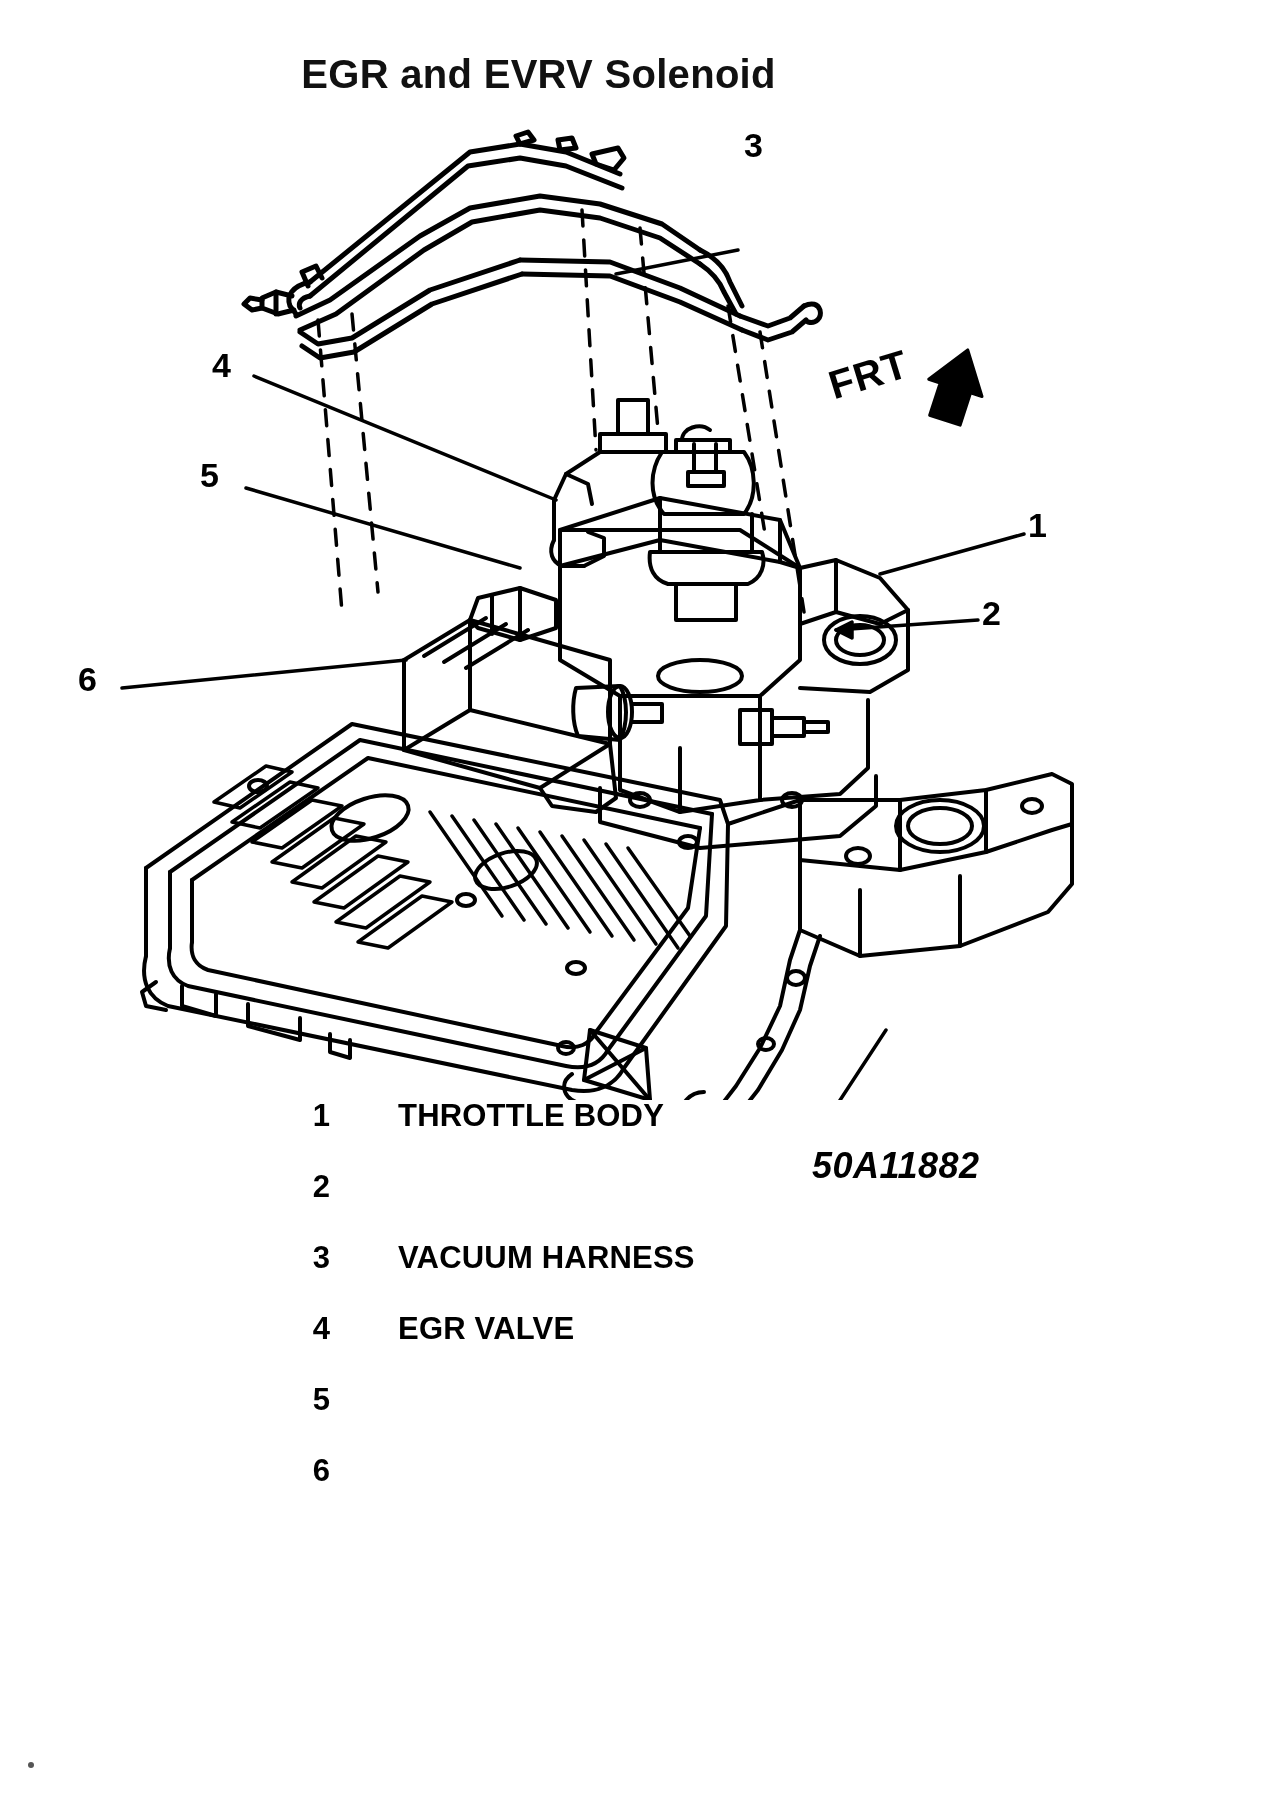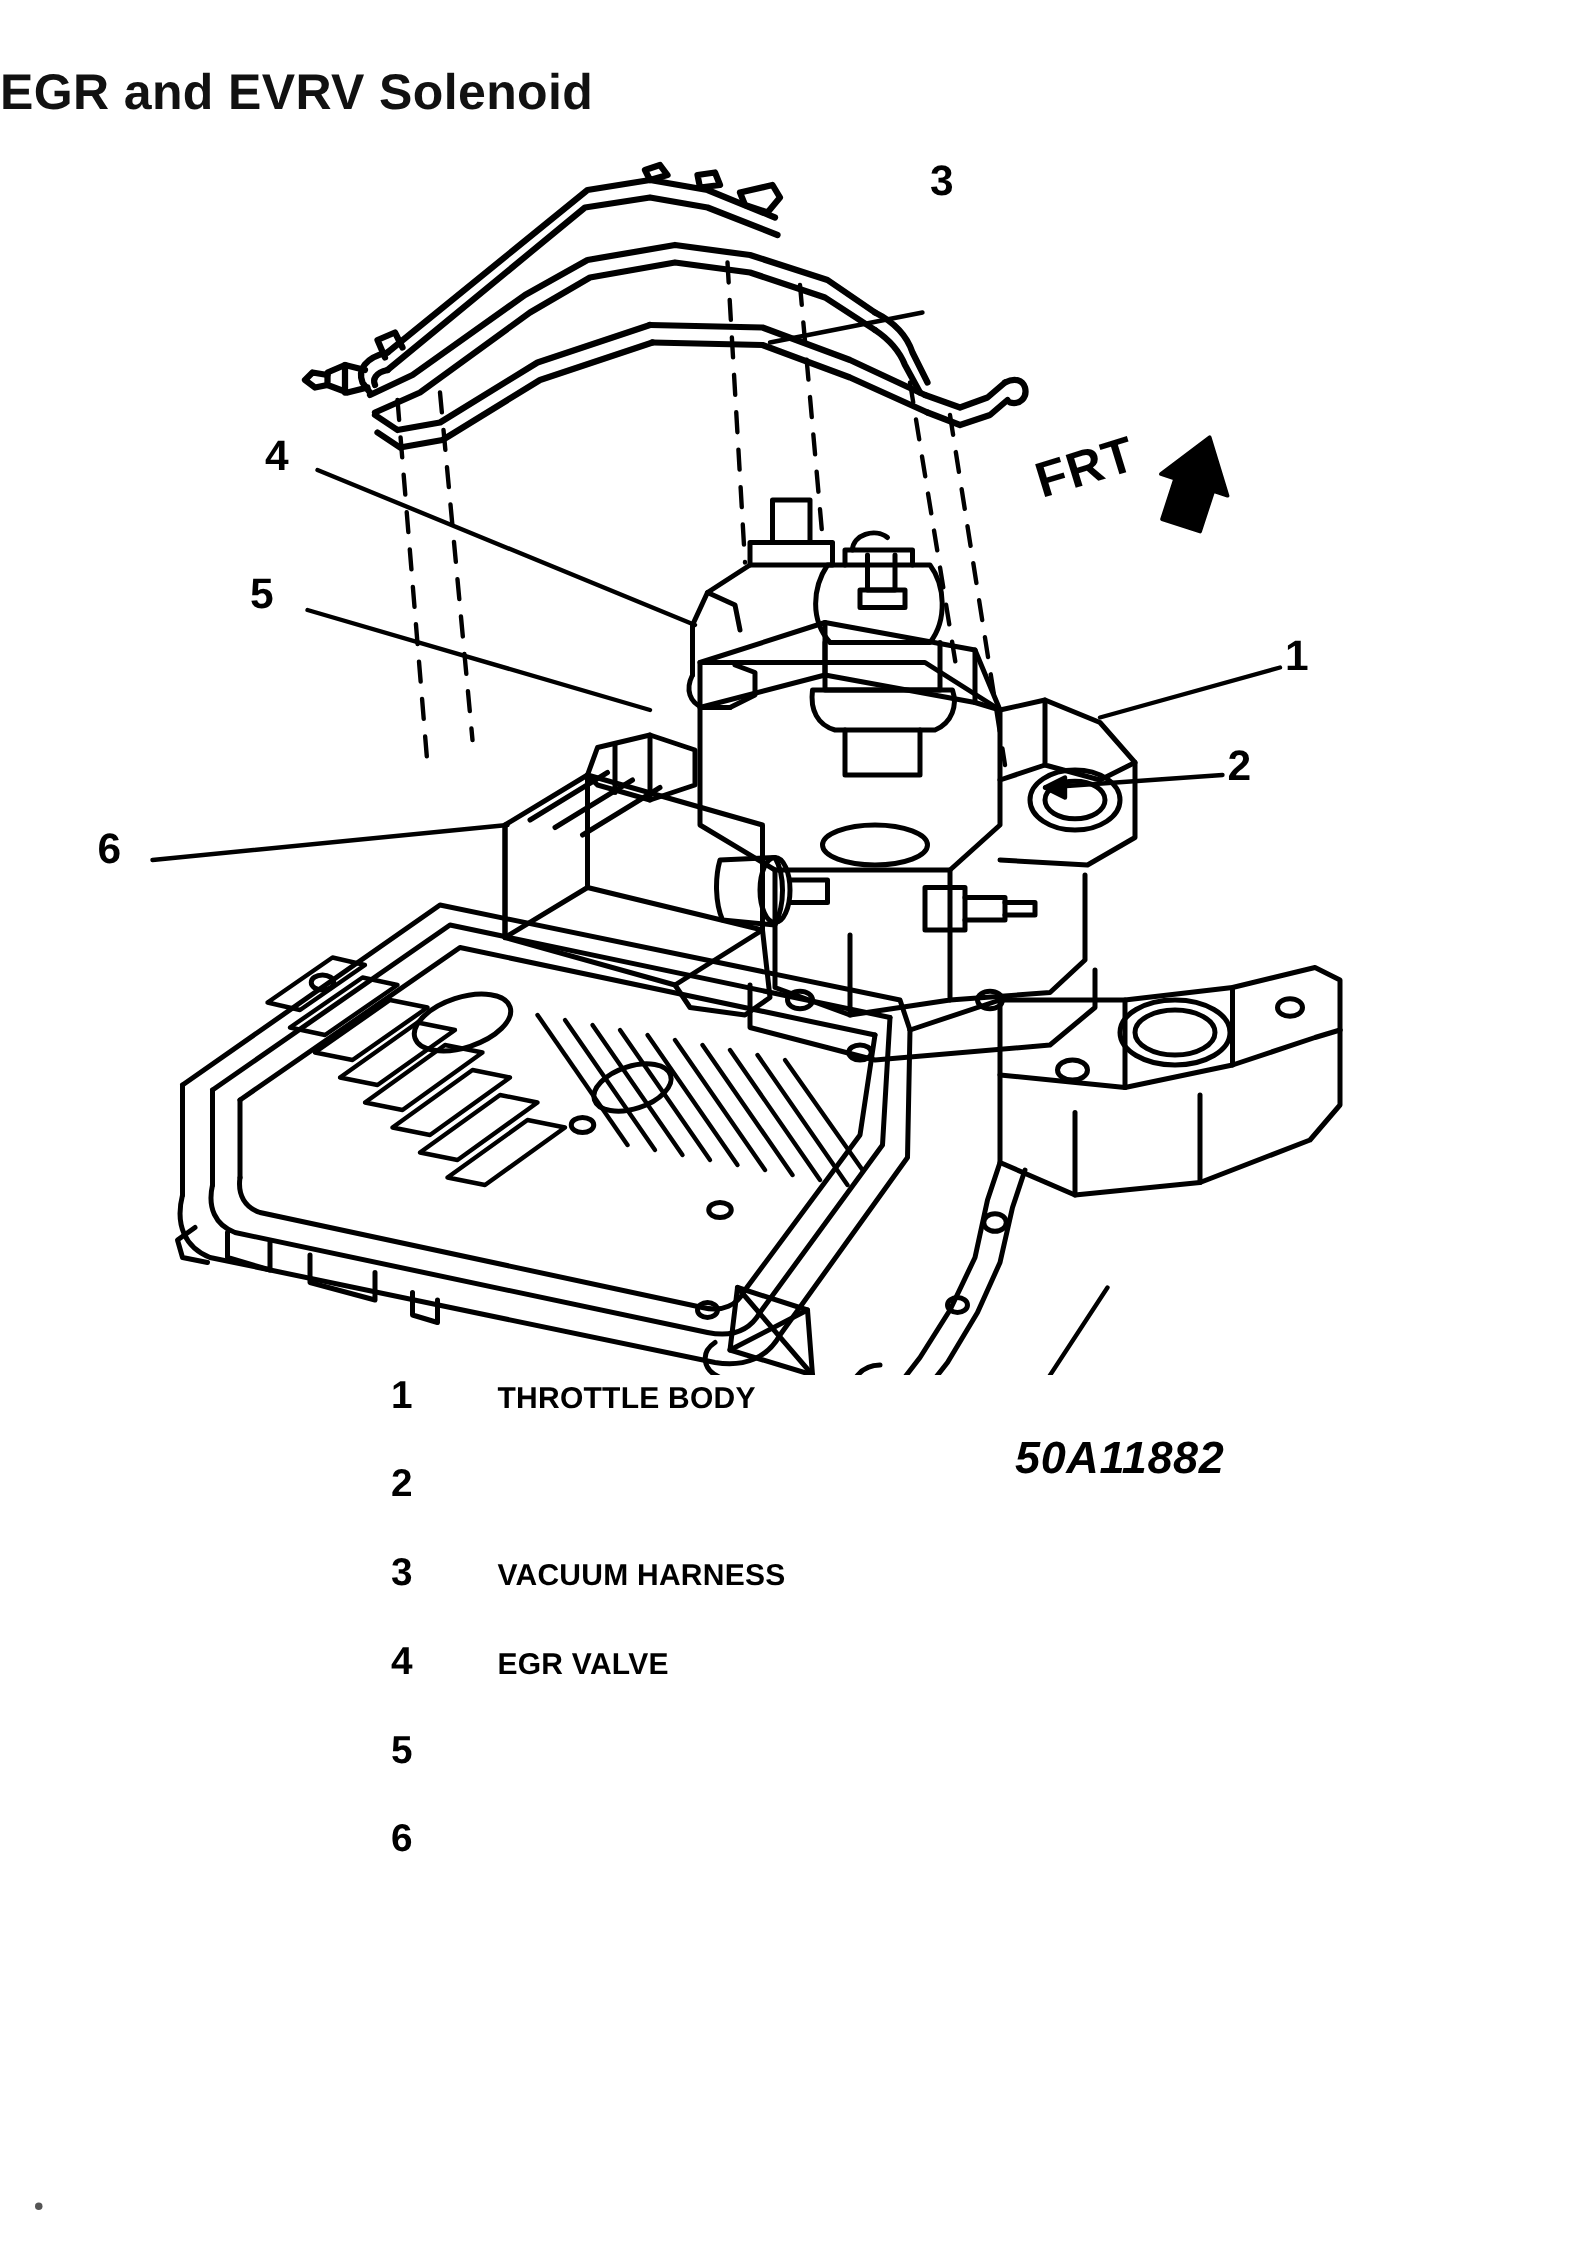--- a/index.html
+++ b/index.html
@@ -15,20 +15,21 @@
     color: #000000;
     overflow: hidden;
   }
 
   
   #diagram-title {
     position: absolute;
     left: 0;
     top: 52px;
     width: 1077px;
+    text-align: center;
     font-size: 40px;
     font-weight: bold;
     letter-spacing: 0.3px;
     color: #111111;
   }
 
   
   #drawing-canvas {
     position: absolute;
     left: 0;
@@ -85,21 +86,21 @@
   .legend-num {
     width: 330px;
     text-align: right;
     padding-right: 0;
     font-size: 31px;
     font-weight: bold;
     flex: 0 0 auto;
   }
   .legend-label {
     padding-left: 68px;
-    font-size: 24px;
+    font-size: 31px;
     font-weight: bold;
     letter-spacing: 0.2px;
     white-space: nowrap;
   }
 
   
   .callout {
     position: absolute;
     font-size: 34px;
     font-weight: bold;

